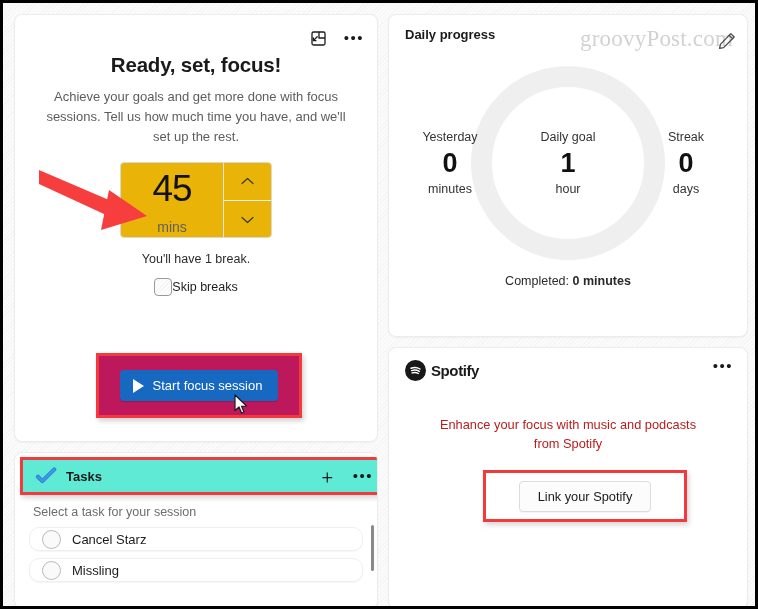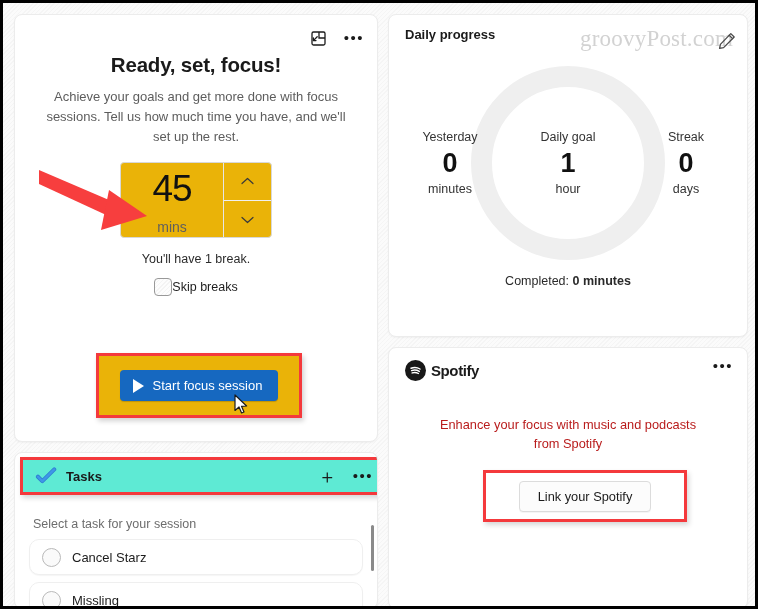--- a/index.html
+++ b/index.html
@@ -135,21 +135,21 @@
     cursor: pointer;
   }
   .skip-label { font-size: 12.5px; color: #1d1d1d; }
 
   
   .start-zone {
     position: absolute;
     left: 81px; top: 338px;
     width: 206px; height: 65px;
     border: 3px solid #f4393c;
-    background: #eab308;
+    background: #be185d;
     display: flex; align-items: center; justify-content: center;
     box-shadow: 2px 3px 5px rgba(0,0,0,0.18);
   }
   .start-btn {
     display: flex; align-items: center; gap: 9px;
     background: #1668c0;
     color: #fff;
     border: none; border-radius: 4px;
     padding: 8px 16px 8px 13px;
     font-family: "Liberation Sans", sans-serif;
@@ -197,25 +197,25 @@
     padding: 0 12px 0 12px;
   }
   .todo-check { width: 22px; height: 22px; margin-right: 9px; }
   .tasks-title { font-size: 13px; font-weight: bold; color: #1a1a1a; flex: 1; }
   .plus-icon {
     font-size: 19px; color: #1b1b1b; cursor: pointer;
     margin-right: 16px; line-height: 1; font-weight: 300;
   }
 
   .tasks-body { position: absolute; left: 0; top: 48px; right: 0; bottom: 0; padding: 0 14px; }
-  .tasks-hint { font-size: 12.5px; color: #6d6d6d; margin: 16px 0 8px 4px; }
+  .tasks-hint { font-size: 12.5px; color: #6d6d6d; margin: 4px 0 8px 4px; }
 
   .task-item {
     display: flex; align-items: center;
-    height: 36px;
+    height: 24px;
     border: 1px solid #efefef;
     border-radius: 10px;
     background: #fff;
     box-shadow: 0 1px 1px rgba(0,0,0,0.04);
     margin-bottom: 7px;
     padding: 4px 12px;
     cursor: pointer;
   }
   .task-radio {
     width: 19px; height: 19px;

